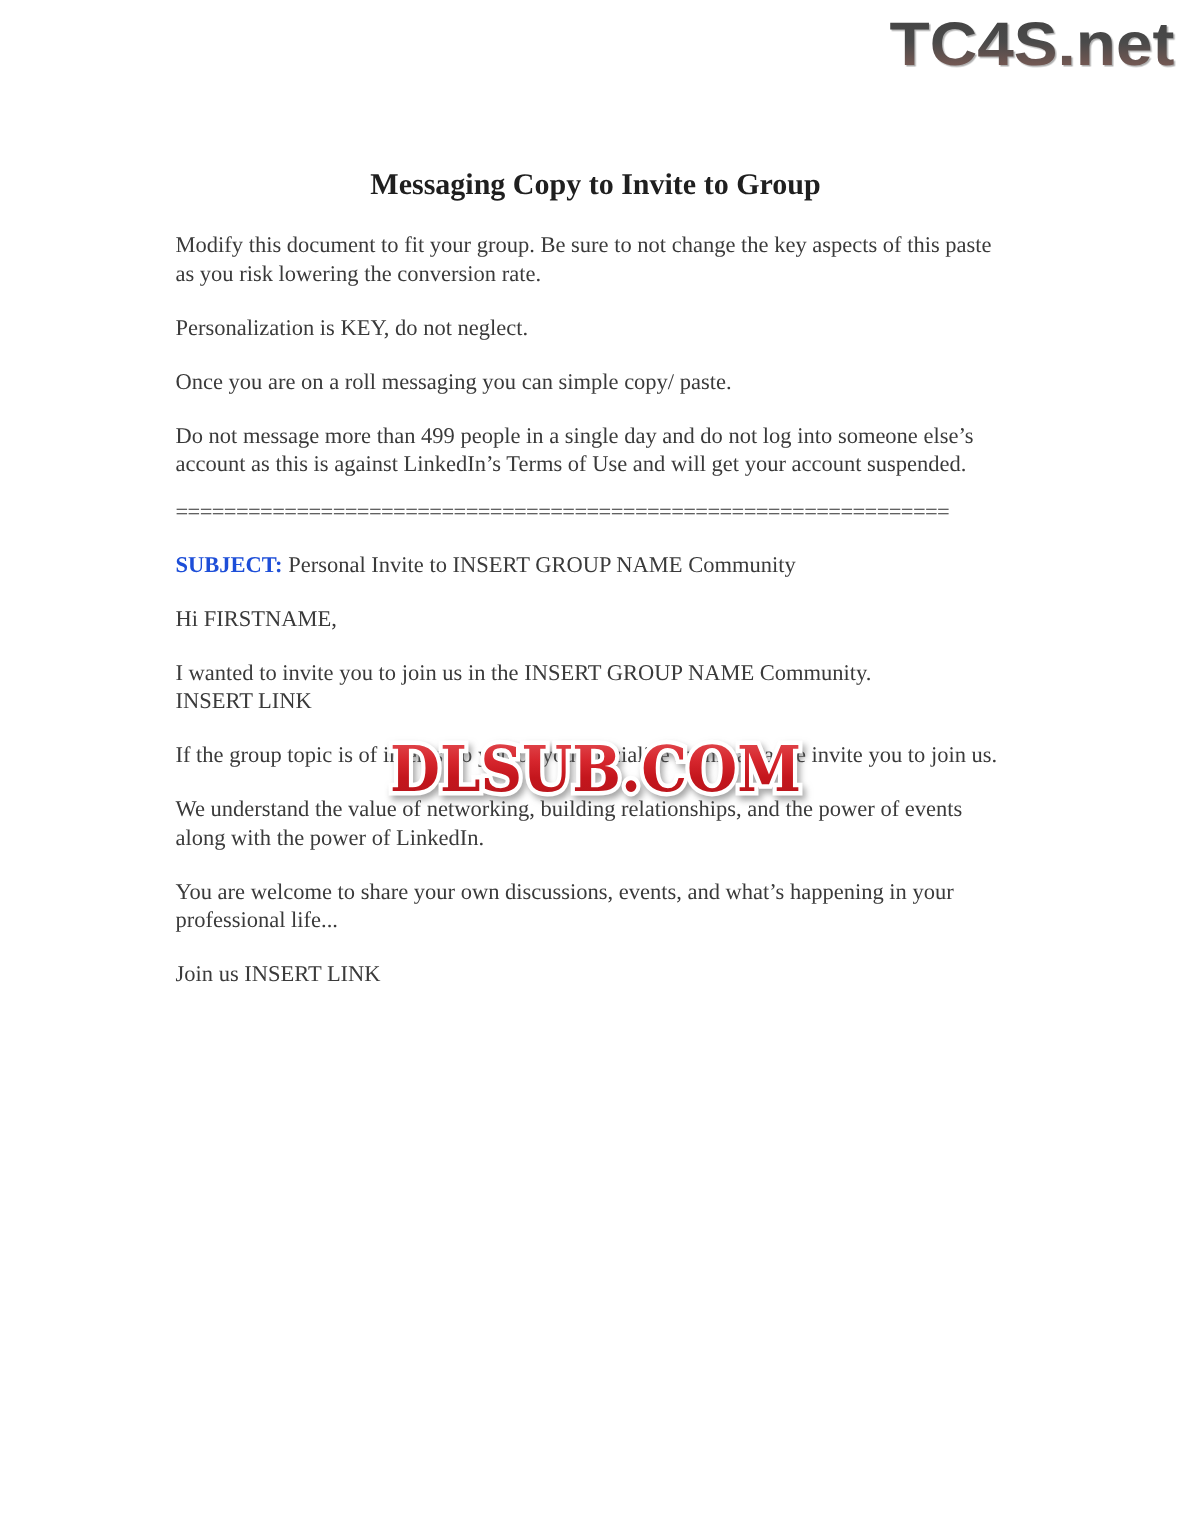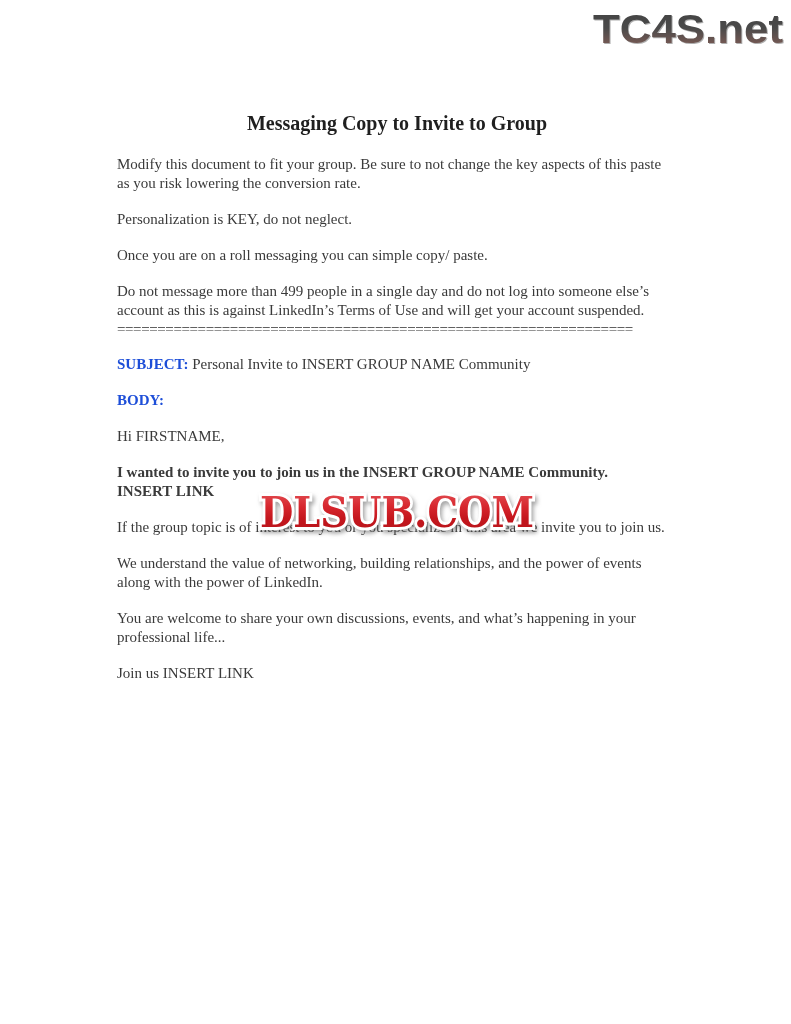--- a/index.html
+++ b/index.html
@@ -33,22 +33,22 @@
   }
   .doc-title {
     font-size: 20px;
     line-height: 26px;
     font-weight: bold;
     color: #1f1f1f;
     text-align: center;
     margin-bottom: 19px;
   }
   .doc-para { margin-bottom: 17px; }
-  .doc-para.no-gap { margin-bottom: 0; }
-  .doc-para.pre { white-space: pre-line; font-weight: bold; }
+  .doc-para.no-gap { margin-bottom: 13px; }
+  .doc-para.pre { white-space: pre-line; }
   .doc-divider {
     margin-bottom: 16px;
     letter-spacing: -0.4px;
     white-space: nowrap;
     color: #2e2e2e;
   }
   .bold-label { font-weight: bold; color: #1d4ed8; }
 
   
   .dlsub-mark {
@@ -91,21 +91,20 @@
     <p class="doc-para">Personalization is KEY, do not neglect.</p>
 
     <p class="doc-para">Once you are on a roll messaging you can simple copy/ paste.</p>
 
     <p class="doc-para no-gap">Do not message more than 499 people in a single day and do not log into someone else’s account as this is against LinkedIn’s Terms of Use and will get your account suspended.</p>
 
     <p class="doc-divider">================================================================</p>
 
     <p class="doc-para"><span class="bold-label">SUBJECT:</span><span> Personal Invite to INSERT GROUP NAME Community</span></p>
 
-    <p class="doc-para"><span class="bold-label">BODY:</span></p>
 
     <p class="doc-para">Hi FIRSTNAME,</p>
 
     <p class="doc-para pre">I wanted to invite you to join us in the INSERT GROUP NAME Community.
 INSERT LINK</p>
 
     <p class="doc-para">If the group topic is of interest to you or you specialize in this area we invite you to join us.</p>
 
     <p class="doc-para">We understand the value of networking, building relationships, and the power of events along with the power of LinkedIn.</p>
 

